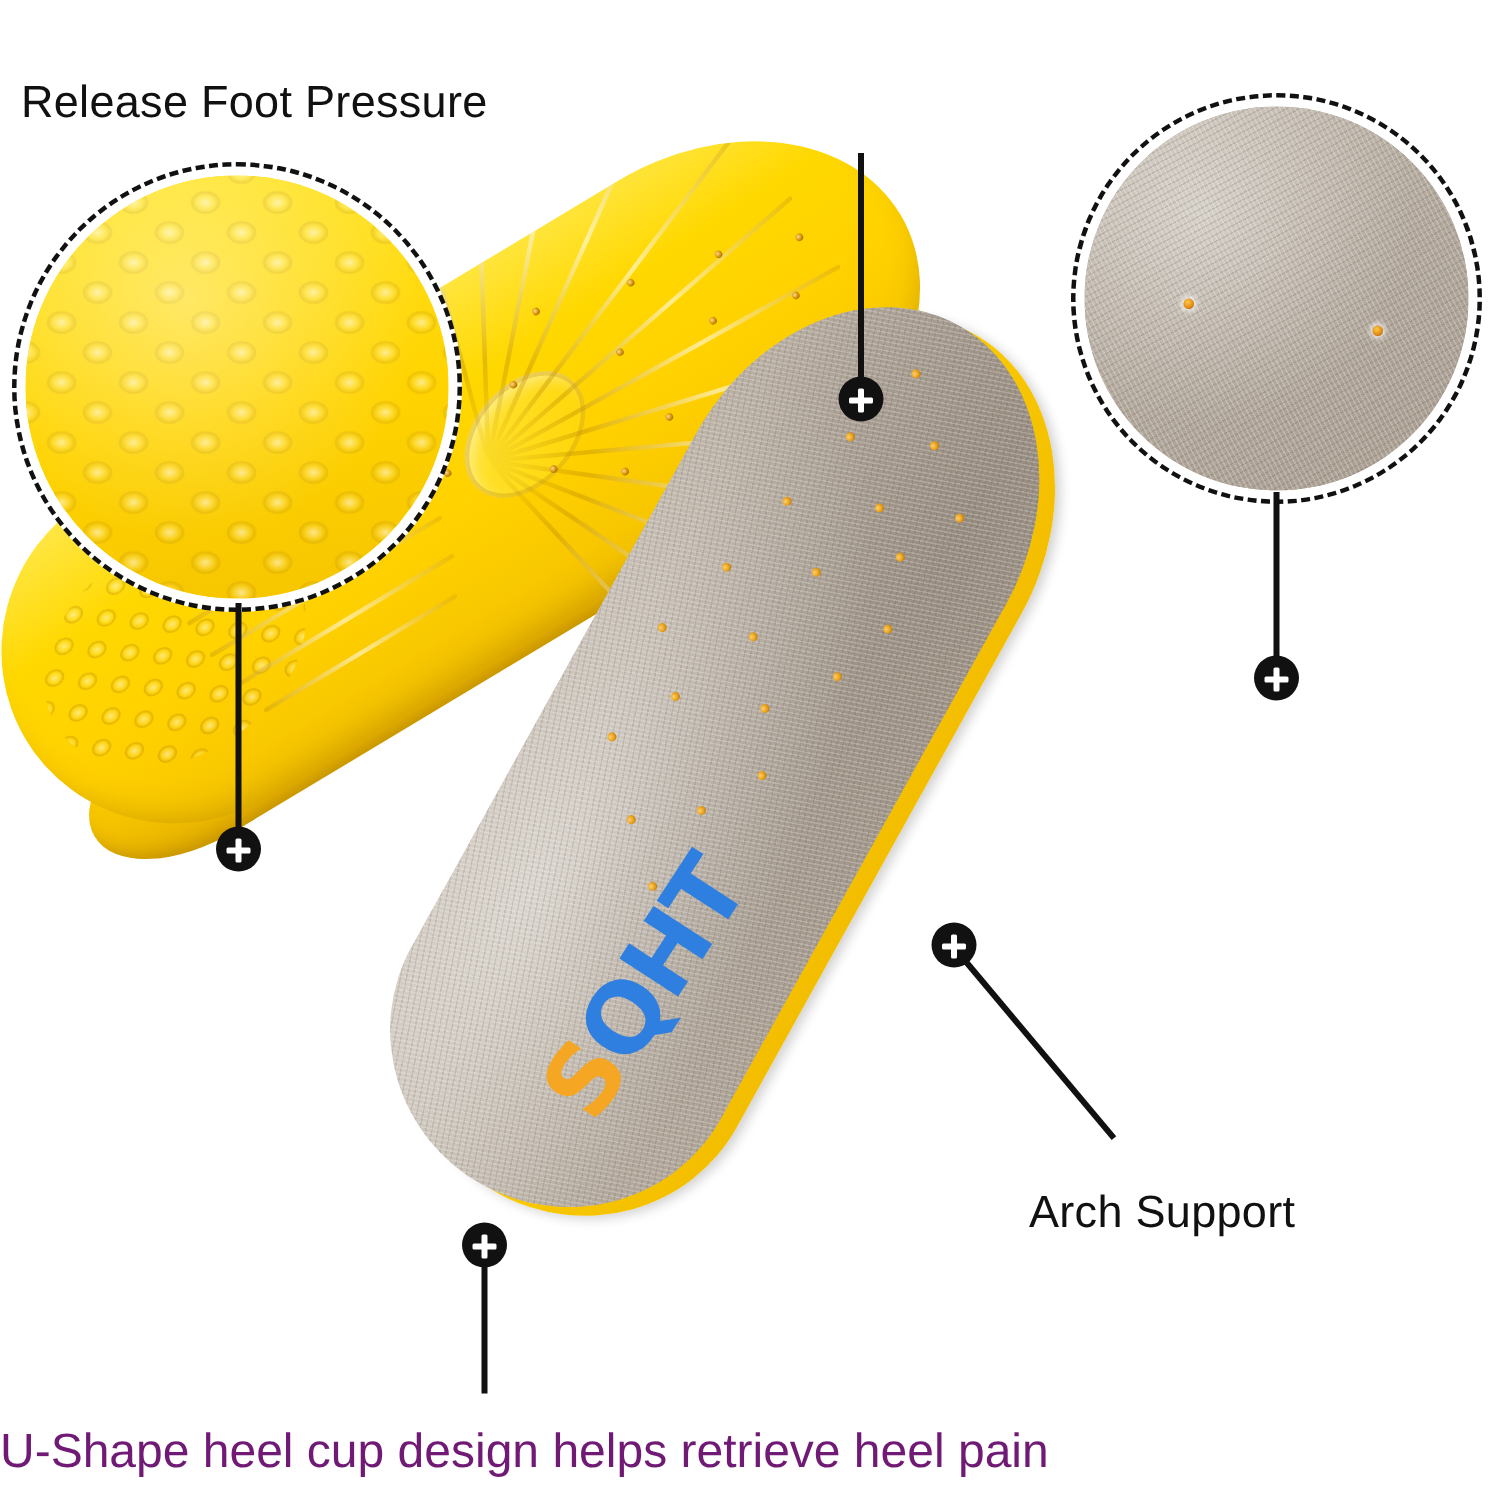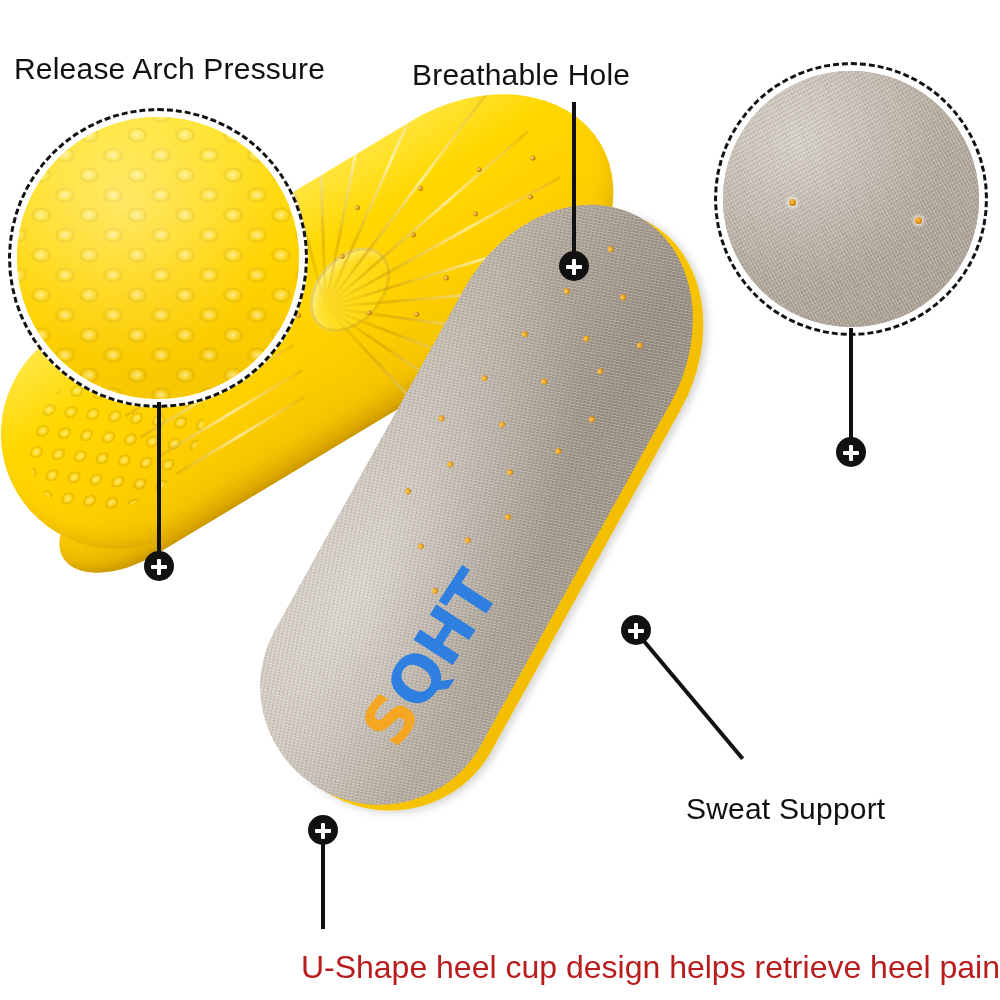--- a/index.html
+++ b/index.html
@@ -189,21 +189,21 @@
     transform:rotate(4deg);
     line-height:1;
     white-space:nowrap;
   }
   .brand .b1{color:#F5A623;}
   .brand .b2{color:#2F7FE0;}
 
   
   #bottom-caption{
     position:absolute;left:0;right:0;bottom:14px;
-    text-align:right;color:#b91c1c;
+    text-align:left;color:#701a75;
   }
 </style>
 </head>
 <body>
 
 <div id="stage">
 
   <div id="yellow-insole">
     <div class="ysole-side"></div>
     <div class="ysole-body">
@@ -280,42 +280,41 @@
       <span class="ghole" style="left:610px;top:106px;"></span>
       <div class="brand"><span class="b1">S</span><span class="b2">QHT</span></div>
     </div>
   </div>
 
   <div class="inset" style="left:8px;top:108px;width:300px;height:300px;">
     <div class="inner">
       <div class="tex-dimple"></div>
     </div>
   </div>
-  <div class="callout-label" style="left:14px;top:52px;font-size:30px;">Release Arch Pressure</div>
+  <div class="callout-label" style="left:14px;top:52px;font-size:30px;">Release Foot Pressure</div>
   <div class="lead lead-v" style="left:157px;top:402px;height:160px;"></div>
   <div class="marker" style="left:144px;top:551px;"></div>
 
-  <div class="callout-label" style="left:412px;top:58px;font-size:30px;">Breathable Hole</div>
   <div class="lead lead-v" style="left:572px;top:102px;height:164px;"></div>
   <div class="marker" style="left:559px;top:251px;"></div>
 
   <div class="inset" style="left:714px;top:62px;width:274px;height:274px;">
     <div class="inner">
       <div class="tex-fabric">
         <span class="hole-dot" style="left:66px;top:128px;"></span>
         <span class="hole-dot" style="left:192px;top:146px;"></span>
       </div>
     </div>
   </div>
   <div class="lead lead-v" style="left:849px;top:328px;height:124px;"></div>
   <div class="marker" style="left:836px;top:437px;"></div>
 
   <div class="marker" style="left:621px;top:615px;"></div>
   <div class="lead-diag" style="left:643px;top:638px;width:155px;transform:rotate(50deg);"></div>
-  <div class="callout-label" style="left:686px;top:792px;font-size:30px;">Sweat Support</div>
+  <div class="callout-label" style="left:686px;top:792px;font-size:30px;">Arch Support</div>
 
   <div class="marker" style="left:308px;top:815px;"></div>
   <div class="lead lead-v" style="left:321px;top:843px;height:86px;"></div>
   <div id="bottom-caption">
     <span style="font-size:32px;">U-Shape heel cup design helps retrieve heel pain</span>
   </div>
 
 </div>
 
 </body></html>

